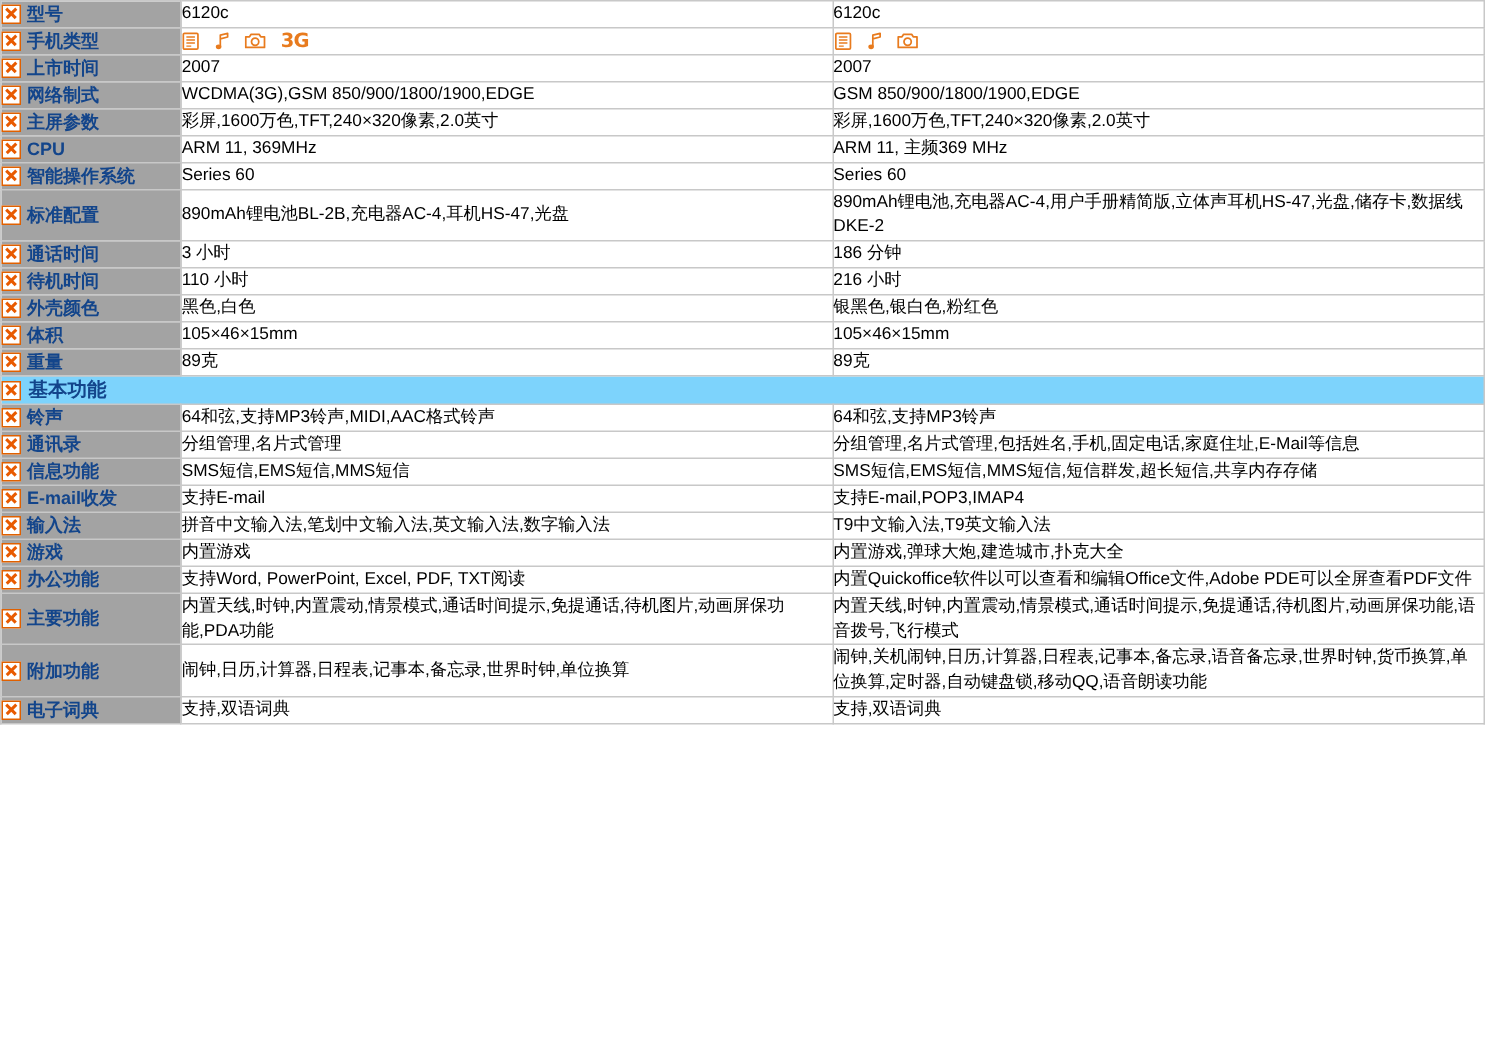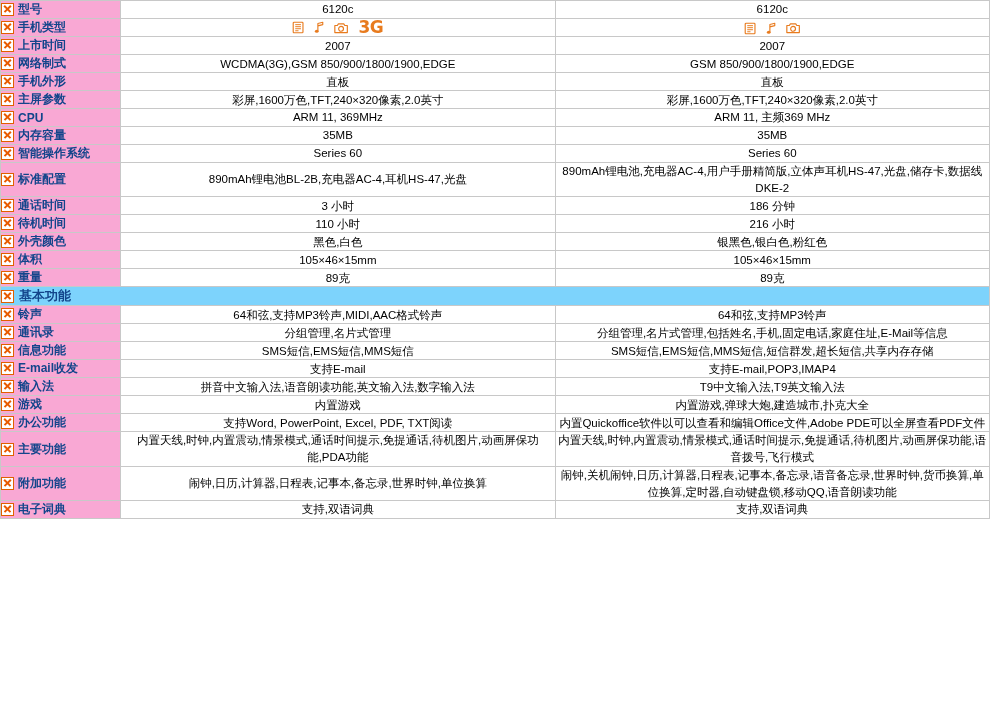--- a/index.html
+++ b/index.html
@@ -26,34 +26,34 @@
   table.spec td {
     border: 1px solid #c8c8c8;
     padding: 0;
     vertical-align: middle;
   }
   
   col.c-label { width: 120px; }
   col.c-val   { width: 434px; }
 
   td.label {
-    background: #f9a8d4;
+    background: #a3a3a3;
     padding: 4px 2px 4px 4px;
     font-weight: bold;
     color: #13458b;
     white-space: nowrap;
     font-size: 12px;
   }
   td.label .lbl-wrap {
     display: flex;
     align-items: center;
     gap: 4px;
   }
   td.value {
-    text-align: center;
+    text-align: left;
     padding: 4px 6px;
     font-size: 11.5px;
     line-height: 1.45;
     color: #000;
   }
   td.section {
     background: #7dd3fc;
     font-weight: bold;
     color: #13458b;
     padding: 5px 4px;
@@ -93,21 +93,21 @@
     justify-content: center;
     color: #e87b1e;
   }
   .icon-strip .ic {
     display: inline-block;
     line-height: 1;
   }
   svg.ic { vertical-align: middle; }
   .ic-3g {
     font-weight: bold;
-    font-size: 17px;
+    font-size: 13px;
     letter-spacing: -0.5px;
     color: #e87b1e;
     font-family: "DejaVu Sans", sans-serif;
   }
 </style>
 </head>
 <body>
 
 <div id="sheet">
   <table class="spec">
@@ -187,60 +187,40 @@
               <span>网络制式</span>
             </span>
           </td>
           <td class="value">WCDMA(3G),GSM 850/900/1800/1900,EDGE</td>
           <td class="value">GSM 850/900/1800/1900,EDGE</td>
         </tr>
         <tr>
           <td class="label">
             <span class="lbl-wrap">
               <span class="xmark"></span>
-              <span>手机外形</span>
-            </span>
-          </td>
-          <td class="value">直板</td>
-          <td class="value">直板</td>
-        </tr>
-        <tr>
-          <td class="label">
-            <span class="lbl-wrap">
-              <span class="xmark"></span>
               <span>主屏参数</span>
             </span>
           </td>
           <td class="value">彩屏,1600万色,TFT,240×320像素,2.0英寸</td>
           <td class="value">彩屏,1600万色,TFT,240×320像素,2.0英寸</td>
         </tr>
         <tr>
           <td class="label">
             <span class="lbl-wrap">
               <span class="xmark"></span>
               <span>CPU</span>
             </span>
           </td>
           <td class="value">ARM 11, 369MHz</td>
           <td class="value">ARM 11, 主频369 MHz</td>
         </tr>
         <tr>
           <td class="label">
             <span class="lbl-wrap">
               <span class="xmark"></span>
-              <span>内存容量</span>
-            </span>
-          </td>
-          <td class="value">35MB</td>
-          <td class="value">35MB</td>
-        </tr>
-        <tr>
-          <td class="label">
-            <span class="lbl-wrap">
-              <span class="xmark"></span>
               <span>智能操作系统</span>
             </span>
           </td>
           <td class="value">Series 60</td>
           <td class="value">Series 60</td>
         </tr>
         <tr>
           <td class="label">
             <span class="lbl-wrap">
               <span class="xmark"></span>
@@ -348,21 +328,21 @@
           <td class="value">支持E-mail</td>
           <td class="value">支持E-mail,POP3,IMAP4</td>
         </tr>
         <tr>
           <td class="label">
             <span class="lbl-wrap">
               <span class="xmark"></span>
               <span>输入法</span>
             </span>
           </td>
-          <td class="value">拼音中文输入法,语音朗读功能,英文输入法,数字输入法</td>
+          <td class="value">拼音中文输入法,笔划中文输入法,英文输入法,数字输入法</td>
           <td class="value">T9中文输入法,T9英文输入法</td>
         </tr>
         <tr>
           <td class="label">
             <span class="lbl-wrap">
               <span class="xmark"></span>
               <span>游戏</span>
             </span>
           </td>
           <td class="value">内置游戏</td>

